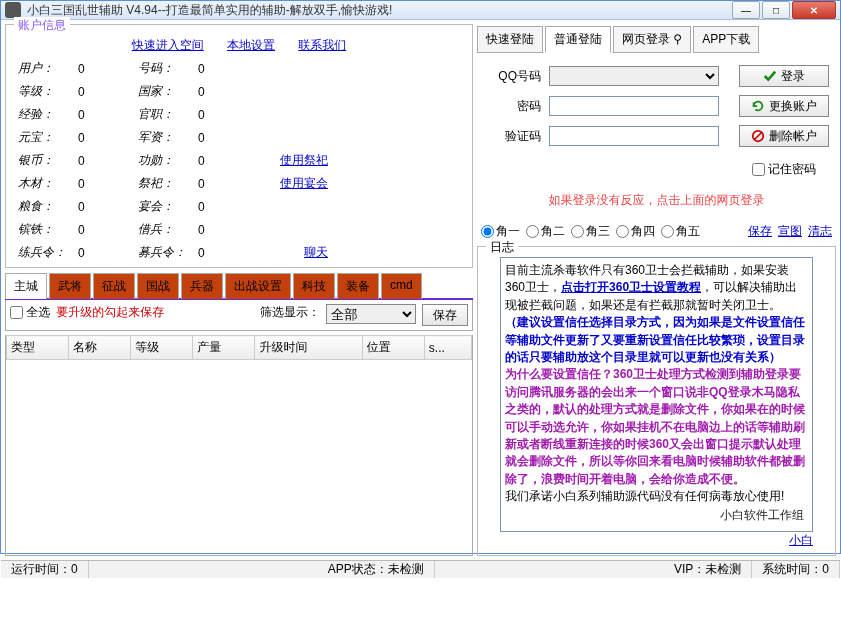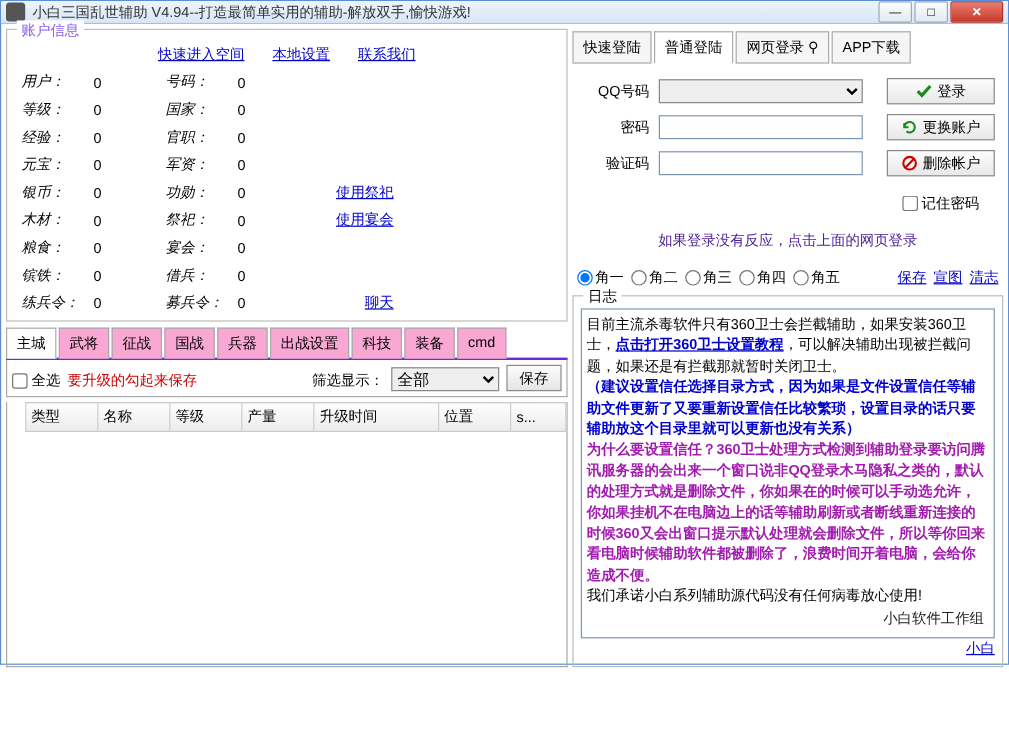--- a/index.html
+++ b/index.html
@@ -21,51 +21,51 @@
 .account-links { text-align: center; padding: 2px 0 6px; }
 .link { color: #0000cc; text-decoration: underline; cursor: pointer; margin: 0 10px; }
 
 .account-grid { display: grid; grid-template-columns: 60px 60px 60px 60px 70px; row-gap: 6px; align-items: center; padding: 0 6px; }
 .account-grid .lbl { text-align: left; padding-right: 0; font-style: italic; }
 .account-grid .val { text-align: left; }
 .account-grid .side { grid-column: 5; text-align: right; }
 .account-grid .side .link { margin: 0; }
 
 .tabs { display: flex; border-bottom: 2px solid #6d28d9; }
-.tab { padding: 4px 8px; border: 1px solid #aaa; border-bottom: none; background: #f9a8d4; margin-right: 2px; cursor: pointer; position: relative; top: 1px; font-size: 12px; }
+.tab { padding: 4px 8px; border: 1px solid #aaa; border-bottom: none; background: #c2410c; margin-right: 2px; cursor: pointer; position: relative; top: 1px; font-size: 12px; }
 .tab.active { background: #fff; }
 
-.filterbar { display: flex; align-items: flex-end; gap: 6px; padding: 4px; border: 1px solid #aaa; border-top: none; }
+.filterbar { display: flex; align-items: flex-start; gap: 6px; padding: 4px; border: 1px solid #aaa; border-top: none; }
 .filterbar .red { color: #c00; }
 select.combo { border: 1px solid #888; height: 20px; }
 input.txt { border: 1px solid #7a96b0; height: 20px; padding: 0 2px; }
 button.btn { height: 22px; padding: 0 10px; border: 1px solid #888; background: linear-gradient(#fdfdfd,#e5e5e5); cursor: pointer; font-family: inherit; font-size: 12px; }
 
-.table-wrap { flex: 1; border: 1px solid #aaa; border-top: none; overflow: auto; padding-left: 15px; }
+.table-wrap { flex: 1; border: 1px solid #aaa; border-top: none; overflow: auto; }
 table.list { width: 100%; border-collapse: collapse; }
 table.list th { background: linear-gradient(#fdfdfd,#ececec); border: 1px solid #ccc; padding: 3px 4px; font-weight: normal; text-align: left; }
 
 .login-tabs { display: flex; gap: 2px; padding: 2px 0; }
 .ltab { padding: 4px 8px; border: 1px solid #aaa; background: #f5f5f5; cursor: pointer; }
 .ltab.active { background: #fff; border-bottom: 1px solid #fff; }
 
 .login-form { display: grid; grid-template-columns: 60px 170px 100px; gap: 8px 8px; align-items: center; padding: 6px 4px; }
 .login-form .flbl { text-align: right; }
 .login-form input { width: 100%; }
 .actionbtn { width: 90px; height: 22px; border: 1px solid #888; background: linear-gradient(#fdfdfd,#e8e8e8); display: flex; align-items: center; justify-content: center; gap: 4px; cursor: pointer; font-family: Liberation Sans, sans-serif; font-size: 12px; margin-left: 12px; }
 .ico { width: 14px; height: 14px; display: inline-block; }
 .remember { text-align: right; padding: 4px 20px 2px; }
 
-.notice { text-align: center; padding: 8px 0; color: #4c1d95; }
+.notice { text-align: center; padding: 8px 0; color: #ef4444; }
 
 .slots { display: flex; align-items: flex-start; gap: 6px; padding: 2px 4px; }
 .slots .slot { display: flex; align-items: center; gap: 2px; }
 .slots .slink { color: #0000cc; text-decoration: underline; cursor: pointer; margin-left: 6px; }
 
-.logbox { border: 1px solid #bcbcbc; padding: 10px 6px 6px; position: relative; flex: 1; display: flex; flex-direction: column; }
+.logbox { border: 1px solid #bcbcbc; padding: 10px 22px 6px; position: relative; flex: 1; display: flex; flex-direction: column; }
 .logbox .legend { position: absolute; top: -8px; left: 8px; background: #fff; padding: 0 4px; }
 .logtext { flex: 1; border: 1px solid #7a96b0; padding: 4px; overflow-y: auto; line-height: 1.45; white-space: normal; font-size: 12px; }
 .logtext .black { color: #000; }
 .logtext .blue { color: #0000cc; font-weight: bold; }
 .logtext .bluelink { color: #0000cc; text-decoration: underline; font-weight: bold; cursor: pointer; }
 .logtext .purple { color: #a21caf; font-weight: bold; }
 .sig { text-align: right; color: #222; padding: 2px 4px; }
 .bottom-link { text-align: right; font-family: Liberation Serif, serif; }
 .bottom-link .link { margin: 0; }
 
@@ -262,13 +262,21 @@
           <span class="blue">（建议设置信任选择目录方式，因为如果是文件设置信任等辅助文件更新了又要重新设置信任比较繁琐，设置目录的话只要辅助放这个目录里就可以更新也没有关系）</span><br>
           <span class="purple">为什么要设置信任？360卫士处理方式检测到辅助登录要访问腾讯服务器的会出来一个窗口说非QQ登录木马隐私之类的，默认的处理方式就是删除文件，你如果在的时候可以手动选允许，你如果挂机不在电脑边上的话等辅助刷新或者断线重新连接的时候360又会出窗口提示默认处理就会删除文件，所以等你回来看电脑时候辅助软件都被删除了，浪费时间开着电脑，会给你造成不便。</span><br>
           <span class="black">我们承诺小白系列辅助源代码没有任何病毒放心使用!</span>
           <div class="sig">小白软件工作组</div>
         </div>
         <div class="bottom-link"><span class="link">小白</span></div>
       </div>
     </div>
   </div>
 
+  <div class="statusbar">
+    <div class="cell">运行时间：0</div>
+    <div class="spacer"></div>
+    <div class="cell">APP状态：未检测</div>
+    <div class="spacer"></div>
+    <div class="cell">VIP：未检测</div>
+    <div class="cell">系统时间：0</div>
+  </div>
 </div>
 
 </body></html>

